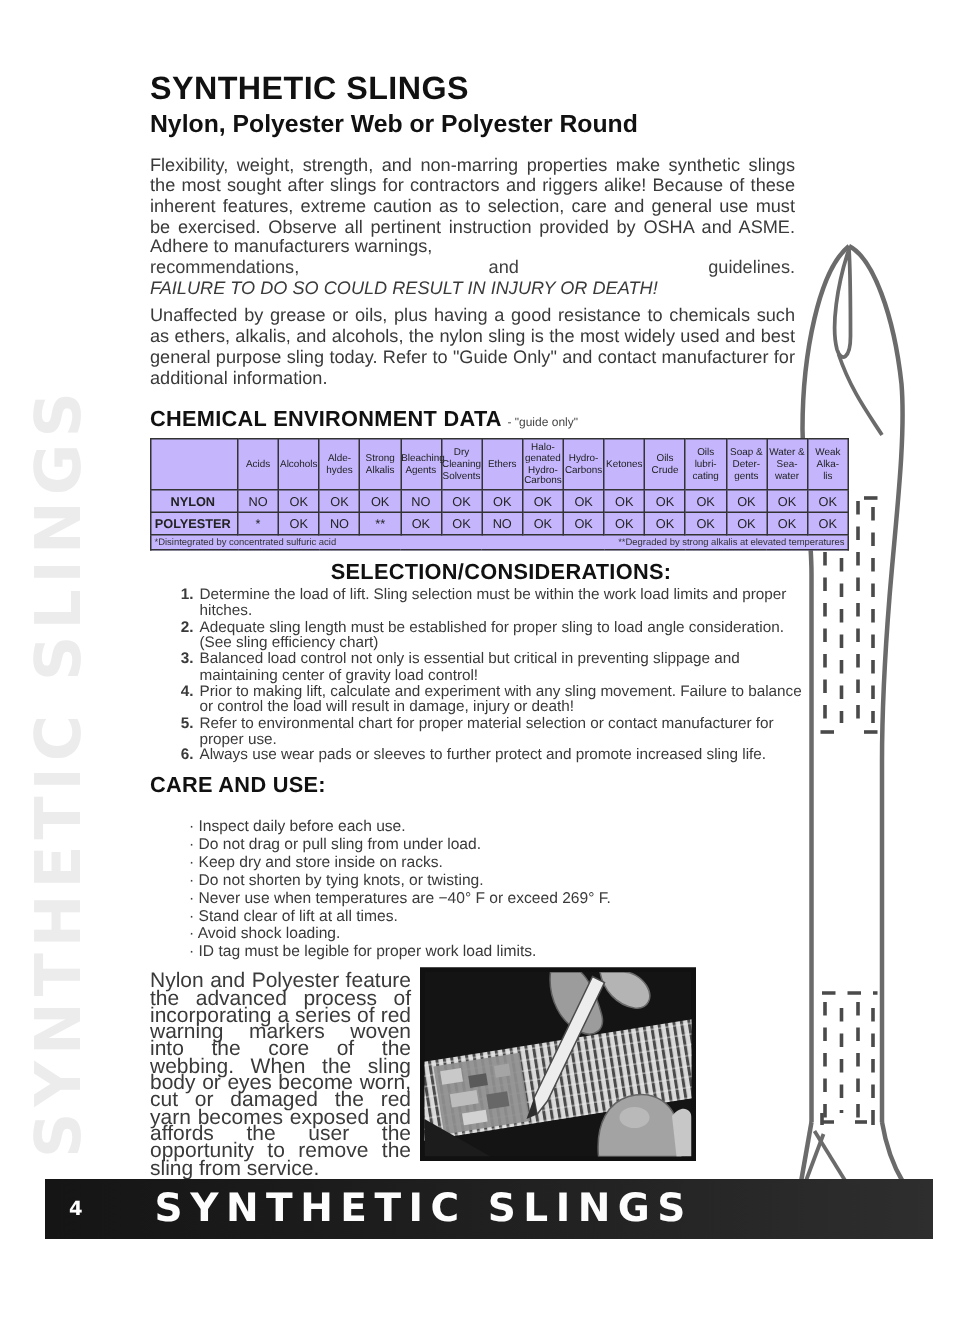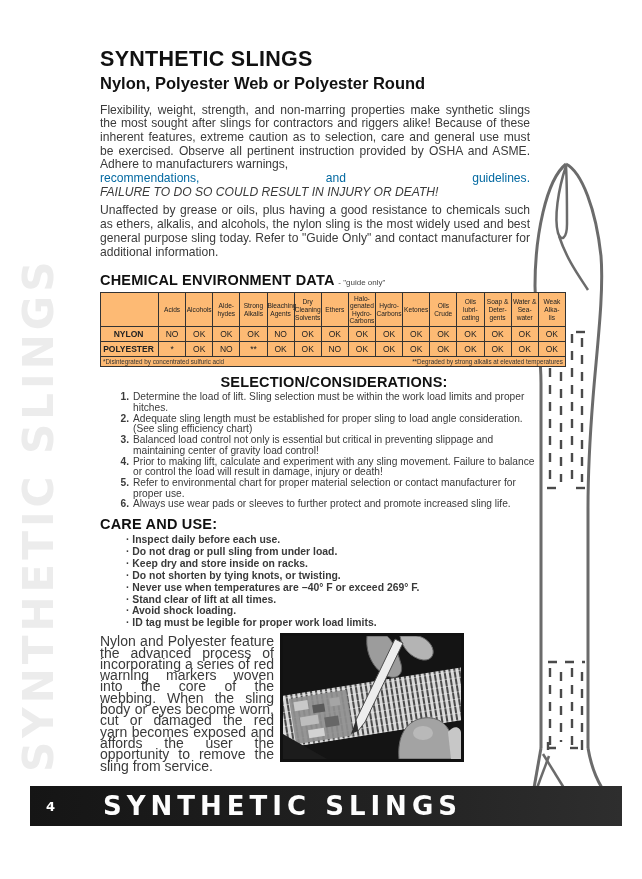--- a/index.html
+++ b/index.html
@@ -31,33 +31,33 @@
     font-size:21.5px; font-weight:800; color:#111; letter-spacing:0.3px; line-height:1.05;
   }
   h2[data-name="page-subtitle"] {
     font-size:16.5px; font-weight:bold; color:#111; margin-top:3px;
   }
   .para {
     width:430px; font-size:12.1px; line-height:13.7px; text-align:justify; color:#3a3a3a;
   }
   #para1 { margin-top:11px; }
   #para1-stretch { width:430px; display:flex; justify-content:space-between;
-    font-size:12.1px; line-height:13.7px; color:#0369a1; }
+    font-size:12.1px; line-height:13.7px; color:#404040; }
   #para1-warning { width:430px; font-style:italic; font-size:12.1px; line-height:13.7px; color:#3a3a3a; }
   #para2 { margin-top:5px; }
 
   .section-heading {
     font-size:14.5px; font-weight:800; color:#111; letter-spacing:0.2px;
   }
   #chem-heading { margin-top:13px; }
   #chem-heading .note { font-size:8px; font-weight:normal; color:#444; letter-spacing:0; }
 
   
   table[data-name="chem-table"] {
-    margin-top:4px; border-collapse:collapse; width:466px; background:#fdba74;
+    margin-top:4px; border-collapse:collapse; width:466px; background:#c4b5fd;
     border:1.5px solid #222; table-layout:fixed;
   }
   table[data-name="chem-table"] th, table[data-name="chem-table"] td {
     border:1px solid #333; text-align:center; vertical-align:middle;
   }
   th.col-head {
     font-size:6.6px; font-weight:normal; color:#222; white-space:pre-line;
     height:34px; line-height:1.15; padding:1px 0;
   }
   th.row-label {
@@ -71,21 +71,21 @@
 
   
   #selection-heading { margin-top:7px;text-align:center; }
   .num-list { margin-top:2px; padding-left:14px; width:446px; }
   .num-item { display:flex; font-size:10.2px; line-height:10.7px; color:#3a3a3a; }
   .num-item .num { flex:none; width:15px; text-align:right; margin-right:4px; font-weight:bold; }
   .num-item .txt { flex:1; }
 
   
   #care-heading { margin-top:6px; }
-  .dot-list { margin-top:2px; padding-left:26px; width:440px;font-weight:bold; }
+  .dot-list { margin-top:14px; padding-left:26px; width:440px; }
   .dot-item { font-size:10.4px; line-height:11.9px; color:#3a3a3a; }
   .dot-item::before { content:"· "; }
 
   
   #bottom-row { display:flex; margin-top:4px; align-items:flex-start; }
   #warning-para {
     width:174px; font-size:14px; line-height:11.3px; text-align:justify; color:#3a3a3a;
     padding-top:3px;
   }
   #webbing-photo {

